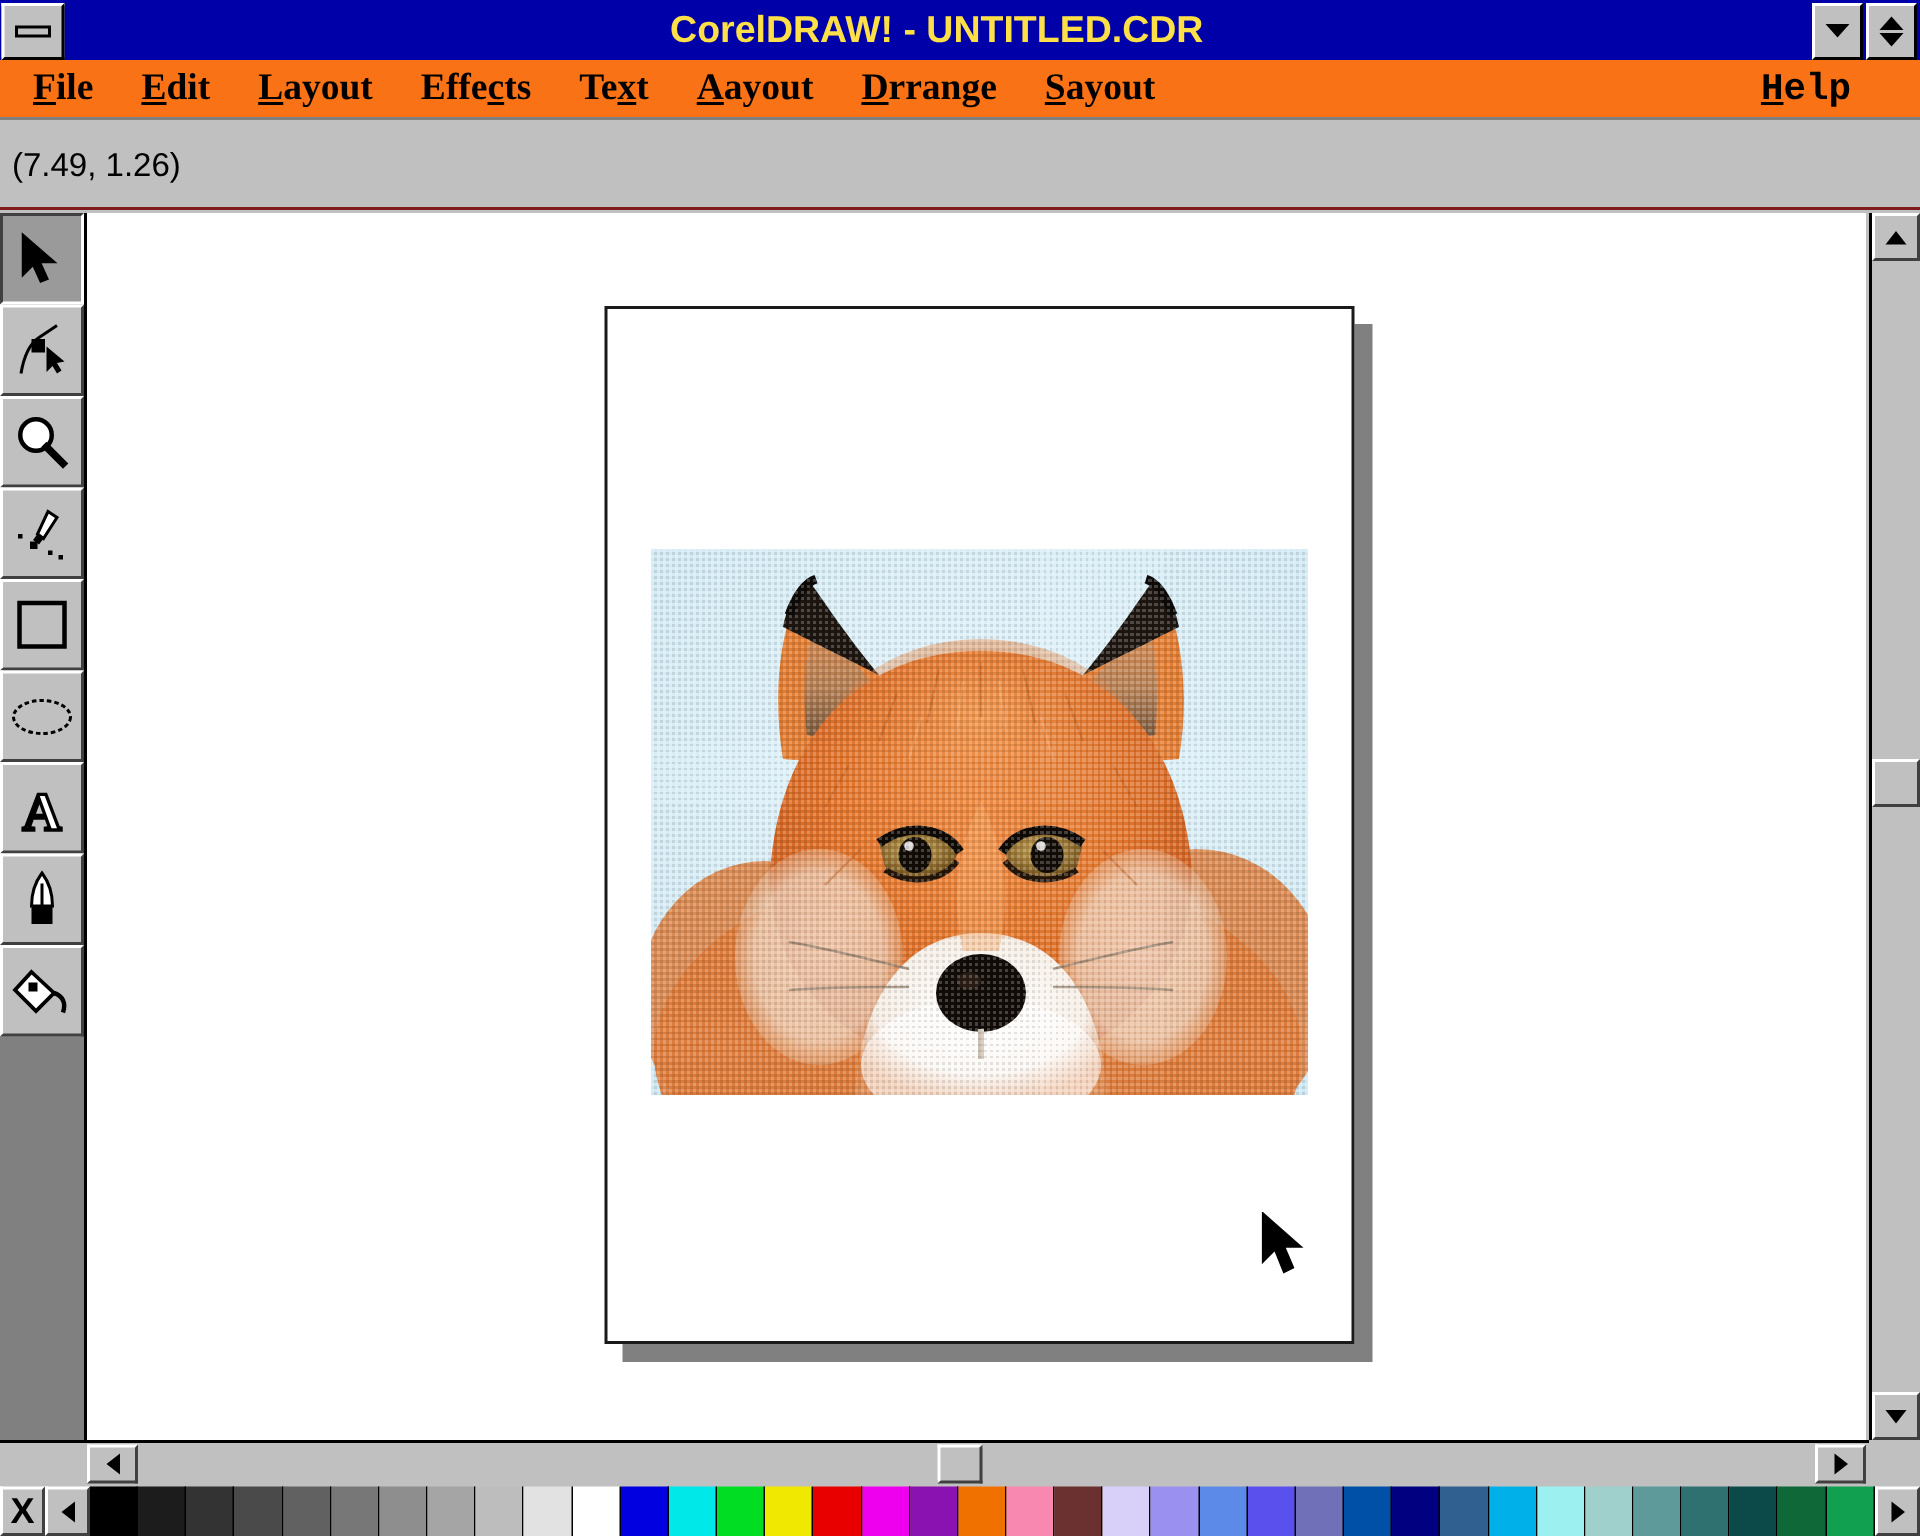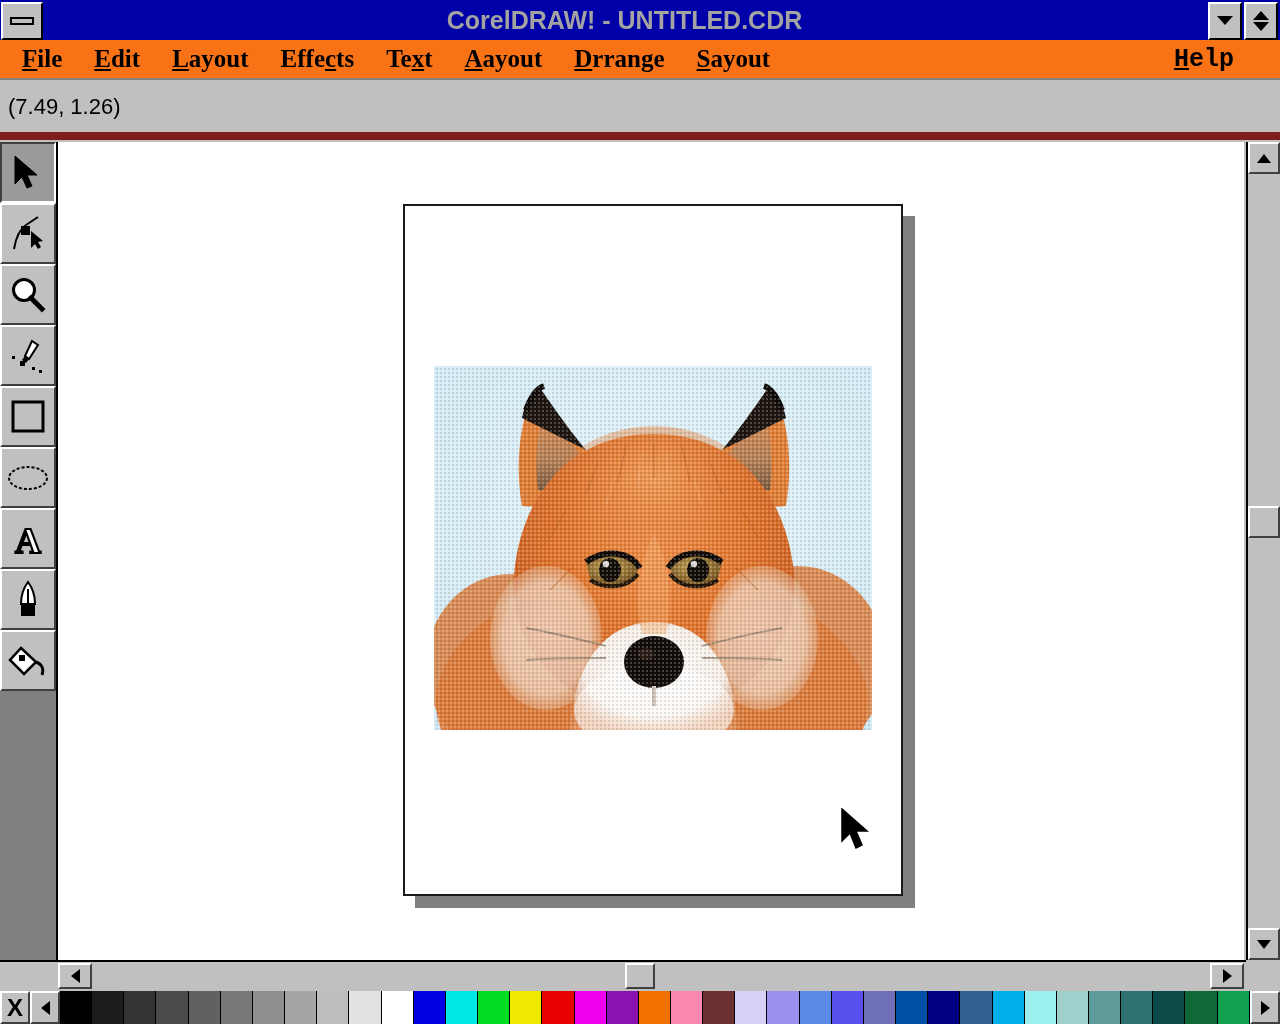--- a/index.html
+++ b/index.html
@@ -27,21 +27,21 @@
     box-sizing:border-box;
     display:flex;align-items:center;justify-content:center;
     flex:0 0 auto;
   }
   .sysbox .bar{
     width:24px;height:8px;background:#c0c0c0;
     border:2px solid #000000;box-sizing:border-box;
   }
   .title-text{
     flex:1 1 auto;text-align:center;
-    color:#a3a3a3;font-size:25px;font-weight:bold;
+    color:#fde047;font-size:25px;font-weight:bold;
     letter-spacing:0px;
     font-family:"Liberation Sans", sans-serif;
     text-shadow:none;
     padding-right:0px;
     white-space:nowrap;overflow:hidden;
   }
   .tb-btns{display:flex;flex:0 0 auto;margin-right:2px;}
   .tb-btn{
     width:34px;height:38px;margin-left:2px;margin-top:1px;
     background:#c0c0c0;
@@ -73,21 +73,21 @@
     padding:0 16px;cursor:default;white-space:nowrap;
     font-family:"Liberation Serif", serif;
   }
   .menu-item .mn{text-decoration:underline;}
   .menu-spacer{flex:1 1 auto;}
 
   
   .statusbar{
     position:absolute;left:0;top:82px;width:1280px;height:58px;
     background:#c0c0c0;
-    border-bottom:8px solid #7f1d1d;
+    border-bottom:2px solid #7f1d1d;
     box-sizing:border-box;
     display:flex;align-items:center;text-align:right;
   }
   .coord{
     font-size:22px;color:#000000;margin-left:8px;
     font-family:"Liberation Sans", sans-serif;
   }
 
   
   .toolbox{

